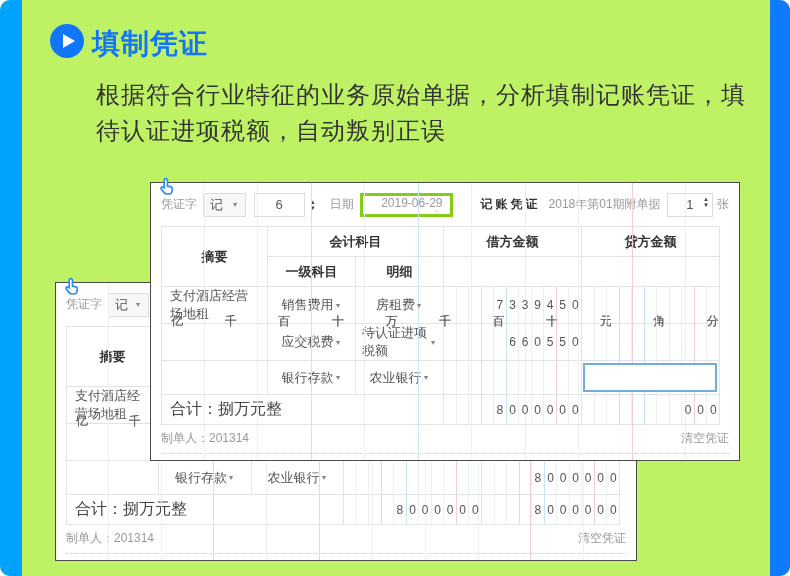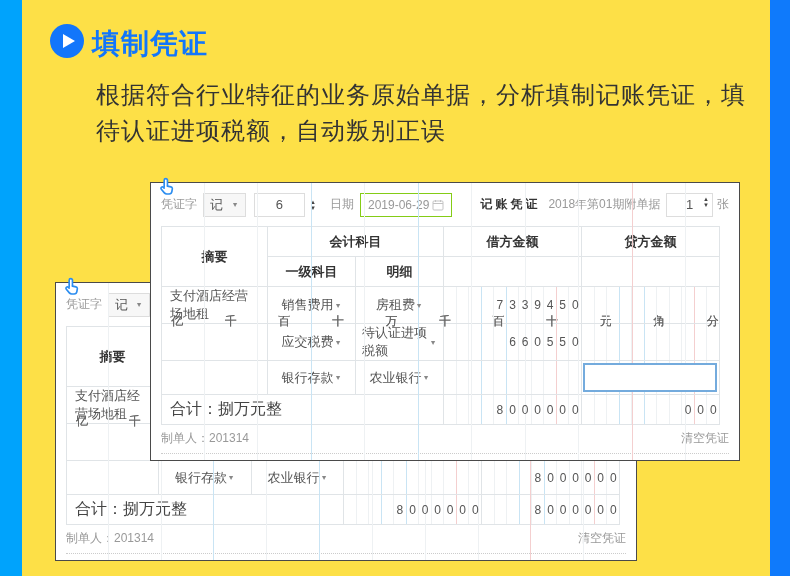--- a/index.html
+++ b/index.html
@@ -1,17 +1,17 @@
 <!DOCTYPE html>
 <html><head>
 <meta charset="utf-8">
 <style>
   html,body{margin:0;padding:0;background:#fff;}
-  .stage{position:relative;width:790px;height:576px;background:#fde047;overflow:hidden;
-         font-family:"Liberation Sans","DejaVu Sans",sans-serif;}
+  .stage{position:relative;width:790px;height:576px;background:#bef264;overflow:hidden;
+         font-family:"Liberation Sans","DejaVu Sans",sans-serif;border-radius:10px;}
   
   .bar-left{position:absolute;left:0;top:0;width:22px;height:576px;background:#00a3fc;}
   .bar-right{position:absolute;left:770px;top:0;width:20px;height:576px;background:#0f7afb;}
   
   .hd-icon{position:absolute;left:50px;top:24px;width:34px;height:34px;}
   .hd-title{position:absolute;left:92px;top:25px;font-size:28px;font-weight:bold;color:#1276fb;letter-spacing:1px;}
   .hd-desc{position:absolute;left:88px;top:77px;width:660px;font-size:24px;line-height:36px;color:#333;letter-spacing:1px;margin-left:8px;}
   
   .voucher{position:absolute;background:#fff;border:1px solid #4a4a4a;box-sizing:border-box;
            padding:8px 10px 4px 10px;}
@@ -20,22 +20,22 @@
   .hand{position:absolute;left:4px;top:-7px;z-index:5;}
   
   .vc{display:flex;align-items:center;height:27px;margin-bottom:8px;white-space:nowrap;}
   .lbl{font-size:12px;color:#999;margin-right:6px;}
   .selbox{width:50px;height:24px;border:1px solid #ddd;background:#f7f7f7;display:flex;align-items:center;
           justify-content:space-between;padding:0 6px;box-sizing:border-box;font-size:13px;color:#555;margin-right:8px;}
   .numbox{width:64px;height:24px;border:1px solid #ddd;background:#fff;display:flex;align-items:center;
           justify-content:center;font-size:13px;color:#555;box-sizing:border-box;}
   .stepper{display:flex;flex-direction:column;justify-content:center;margin-left:5px;margin-right:14px;cursor:pointer;}
   .stepper span{font-size:6px;line-height:6px;color:#444;}
-  .datebox{width:112px;height:24px;border:1px solid #84cc16;background:#fff;display:flex;align-items:center;
-           justify-content:space-between;padding:0 7px;box-sizing:border-box;font-size:12px;color:#999;margin-right:28px;}
+  .datebox{width:112px;height:24px;border:3px solid #84cc16;background:#fff;display:flex;align-items:flex-end;
+           justify-content:space-between;padding:0 7px;box-sizing:border-box;font-size:12px;color:#999;margin-right:28px;flex-direction:column;}
   .vtitle{font-size:12px;font-weight:bold;color:#333;letter-spacing:3px;margin-right:8px;}
   .period{font-size:12px;color:#999;}
   .spacer{flex:1;}
   .attachbox{position:relative;width:58px;height:24px;border:1px solid #ddd;background:#fff;display:flex;
              align-items:center;justify-content:center;font-size:13px;color:#555;box-sizing:border-box;margin-right:4px;}
   .attachbox .in-step{position:absolute;right:3px;top:2px;display:flex;flex-direction:column;}
   .attachbox .in-step span{font-size:6px;line-height:6px;color:#444;}
   .unit{font-size:12px;color:#999;}
   .caret{font-size:8px;color:#888;transform:scale(.9);}
   

